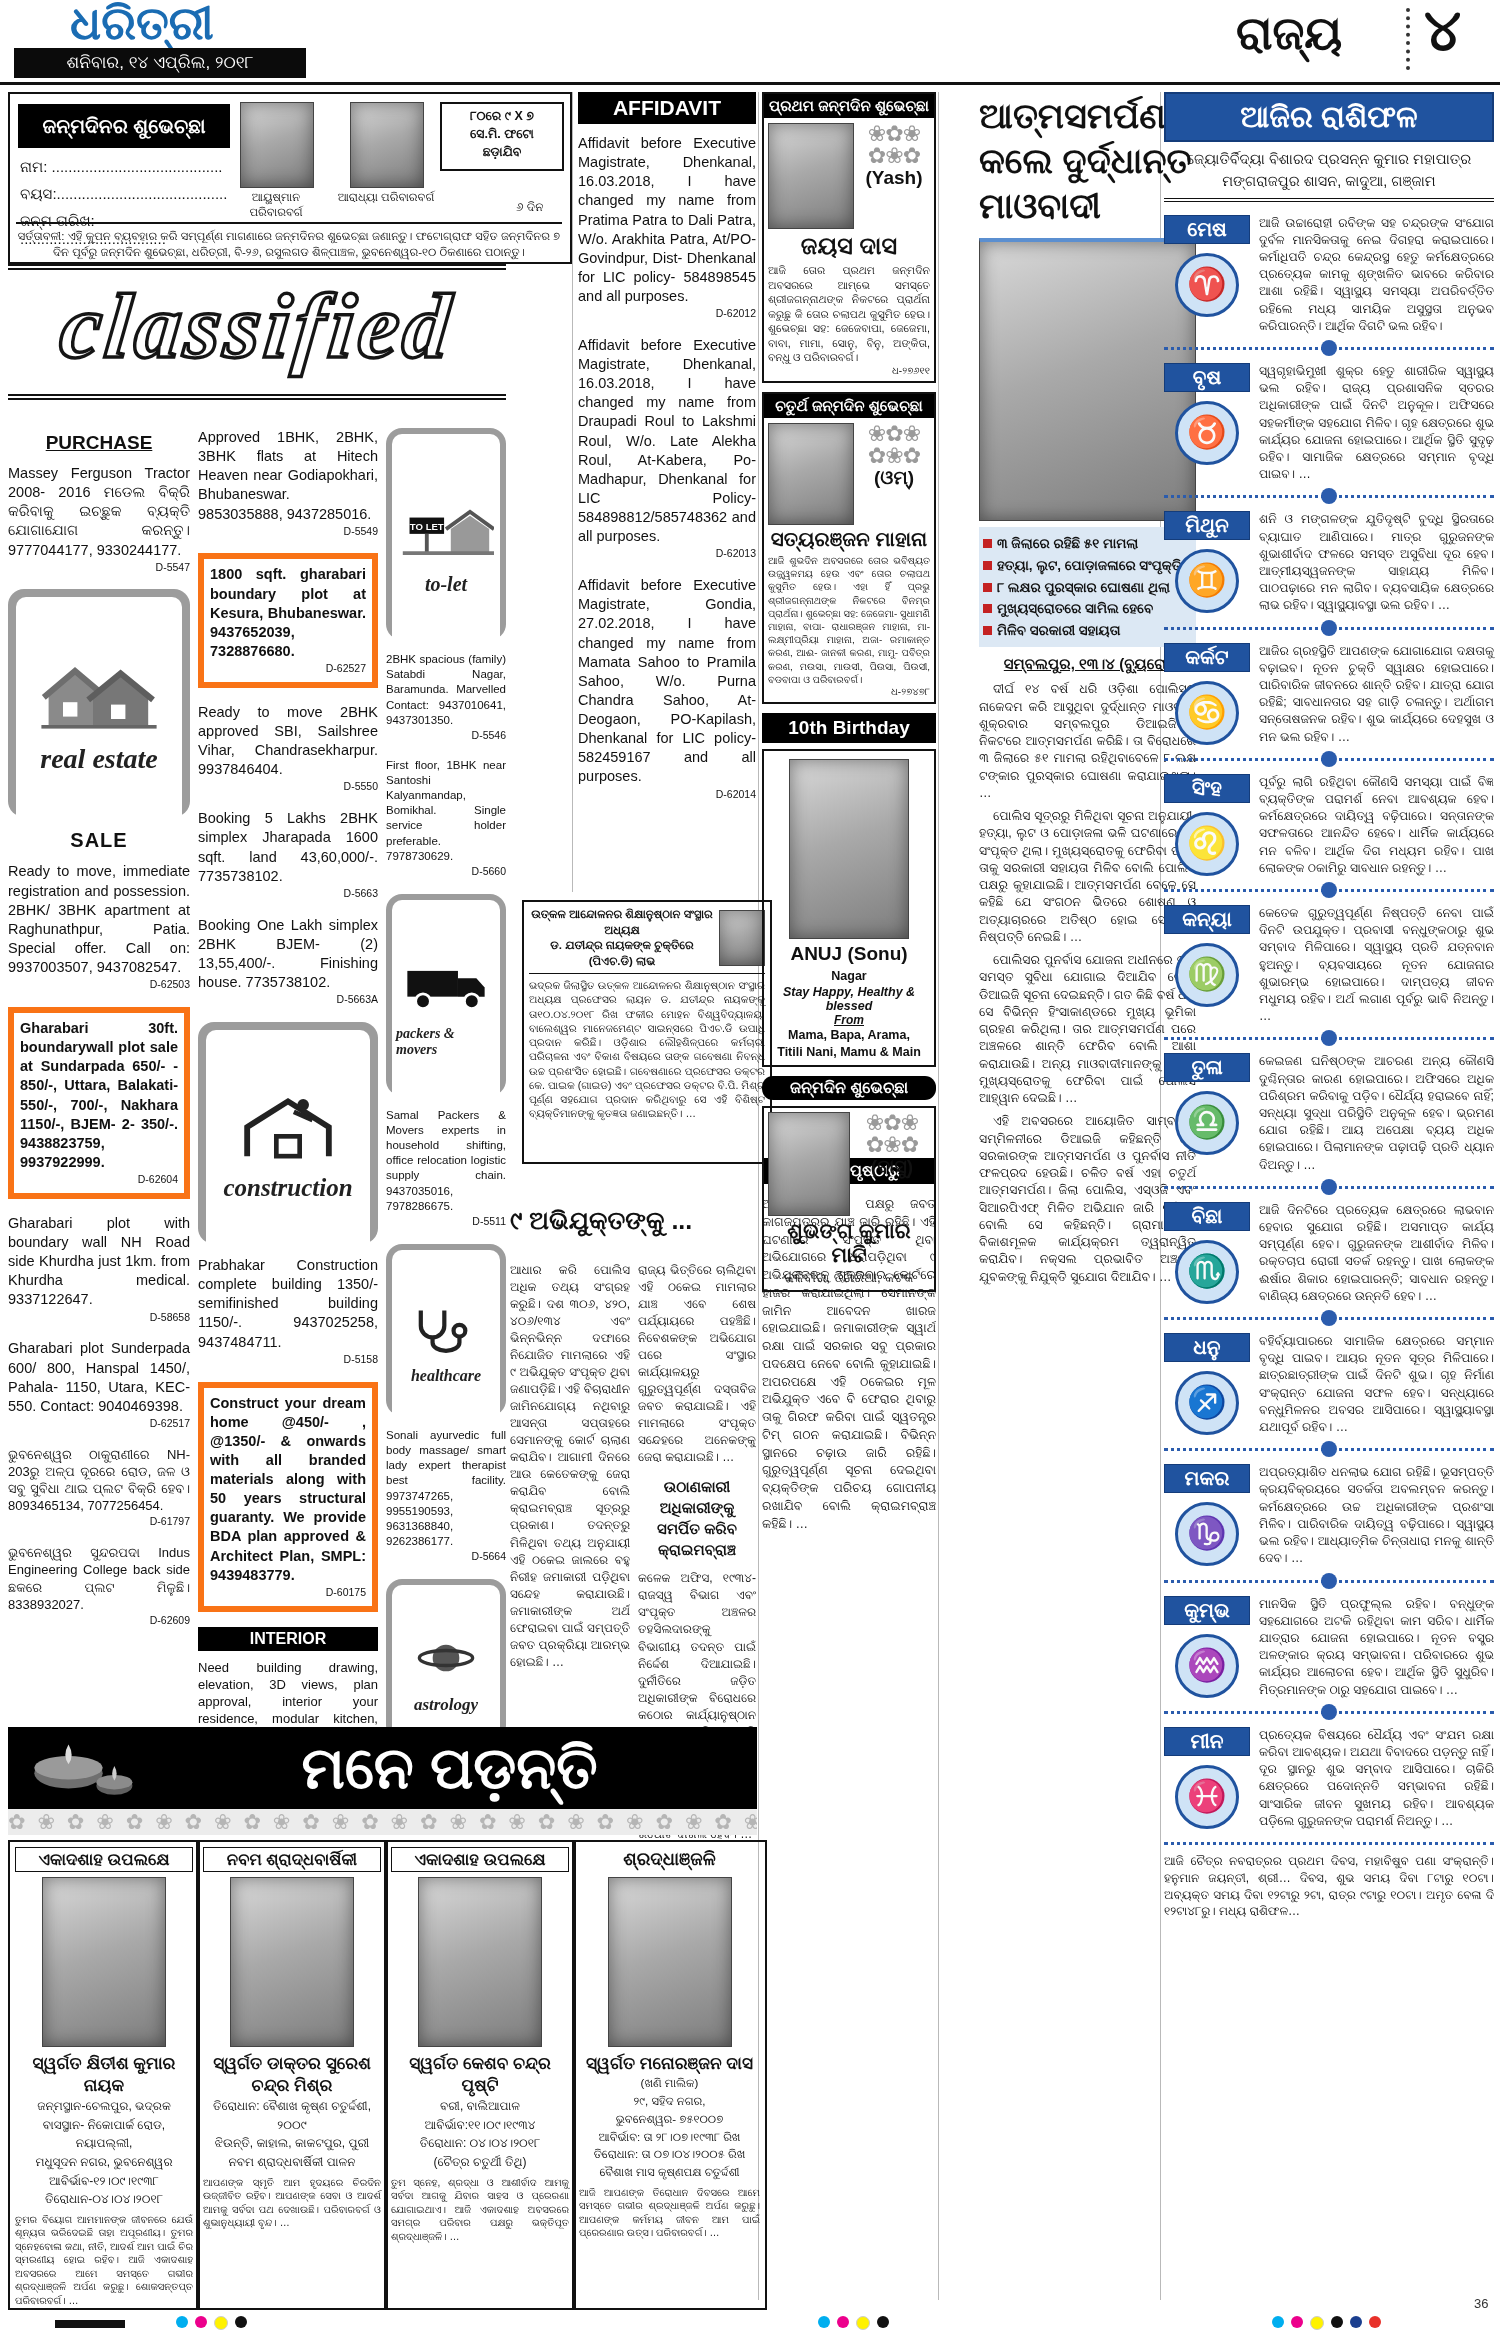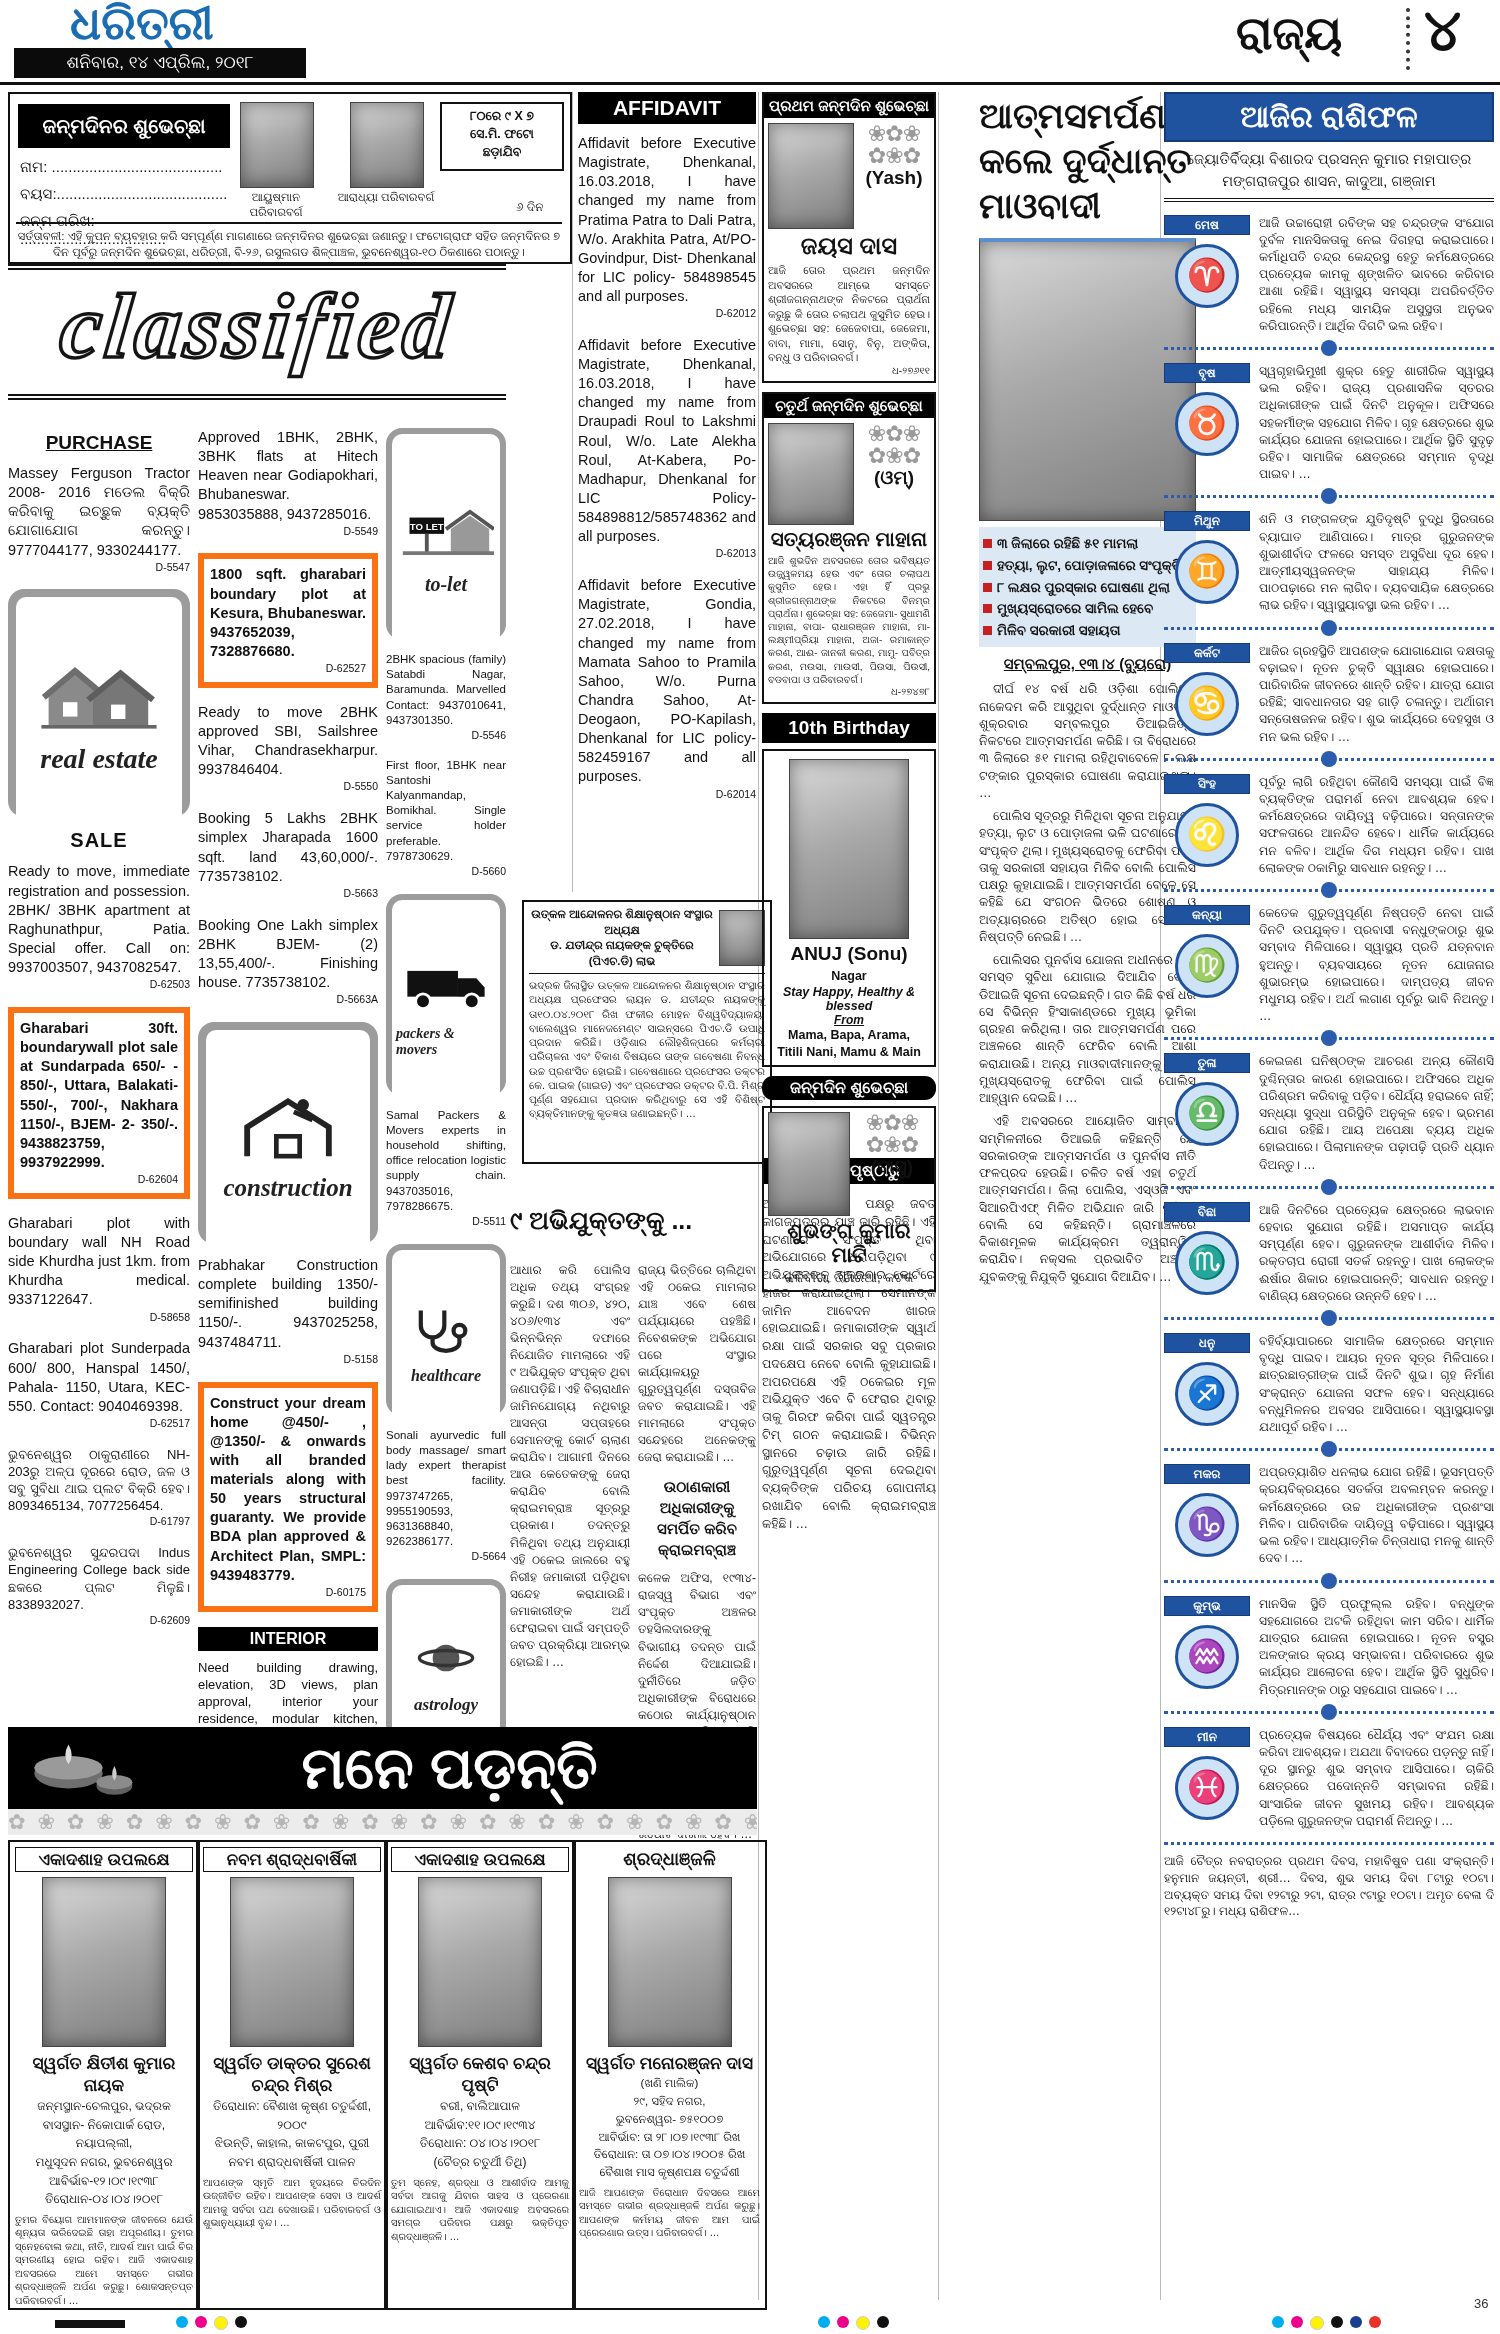--- a/index.html
+++ b/index.html
@@ -71,21 +71,21 @@
   .n-date{font-size:15px;font-weight:bold;text-align:center;text-decoration:underline;margin:8px 0;}
   .n-body p{font-size:12.5px;line-height:1.38;text-align:justify;margin:0 0 6px;text-indent:14px;}
   
   .h-head{background:#20539f;border:2px solid #143c7a;color:#fff;font-size:30px;font-weight:bold;text-align:center;line-height:46px;}
   .h-by{font-size:14.5px;text-align:center;line-height:1.5;margin:7px 0 5px;white-space:pre-line;}
   .h-rule{border-top:4px double #111;}
   .h-entry{display:flex;gap:9px;padding:13px 0 12px;position:relative;}
   .h-entry + .h-entry{border-top:3px dotted #2b5cad;}
   .h-entry + .h-entry::before{content:"";position:absolute;top:-10px;left:50%;margin-left:-8px;width:16px;height:16px;border-radius:50%;background:#2b5cad;}
   .h-left{width:86px;flex:none;text-align:center;}
-  .h-label{background:#20539f;border:1px solid #143c7a;color:#fff;font-weight:bold;font-size:12px;padding:2px 0;}
+  .h-label{background:#20539f;border:1px solid #143c7a;color:#fff;font-weight:bold;font-size:20px;padding:2px 0;}
   .h-icon{width:58px;height:58px;margin:9px auto 0;border:3px solid #20539f;border-radius:50%;background:#cfe3f6;font-size:32px;line-height:56px;color:#143c7a;text-align:center;}
   .h-text{font-size:12.3px;line-height:1.4;text-align:justify;flex:1;}
   .h-foot{font-size:12px;line-height:1.4;text-align:justify;border-top:3px dotted #2b5cad;padding-top:8px;}
   
   .ob-banner{background:#000;display:flex;align-items:center;}
   .ob-banner .t{flex:1;color:#fff;font-weight:bold;font-size:58px;text-align:center;}
   .ob-flowers{background:#ececec;color:#b5b5b5;font-size:21px;line-height:26px;overflow:hidden;white-space:nowrap;letter-spacing:3px;}
   .obox{border:2px solid #111;padding:5px;}
   .o-label{border:1.5px solid #111;font-weight:bold;text-align:center;font-size:16.5px;padding:2px 0;margin-bottom:5px;}
   .o-label.plain{border:none;font-size:18px;}

